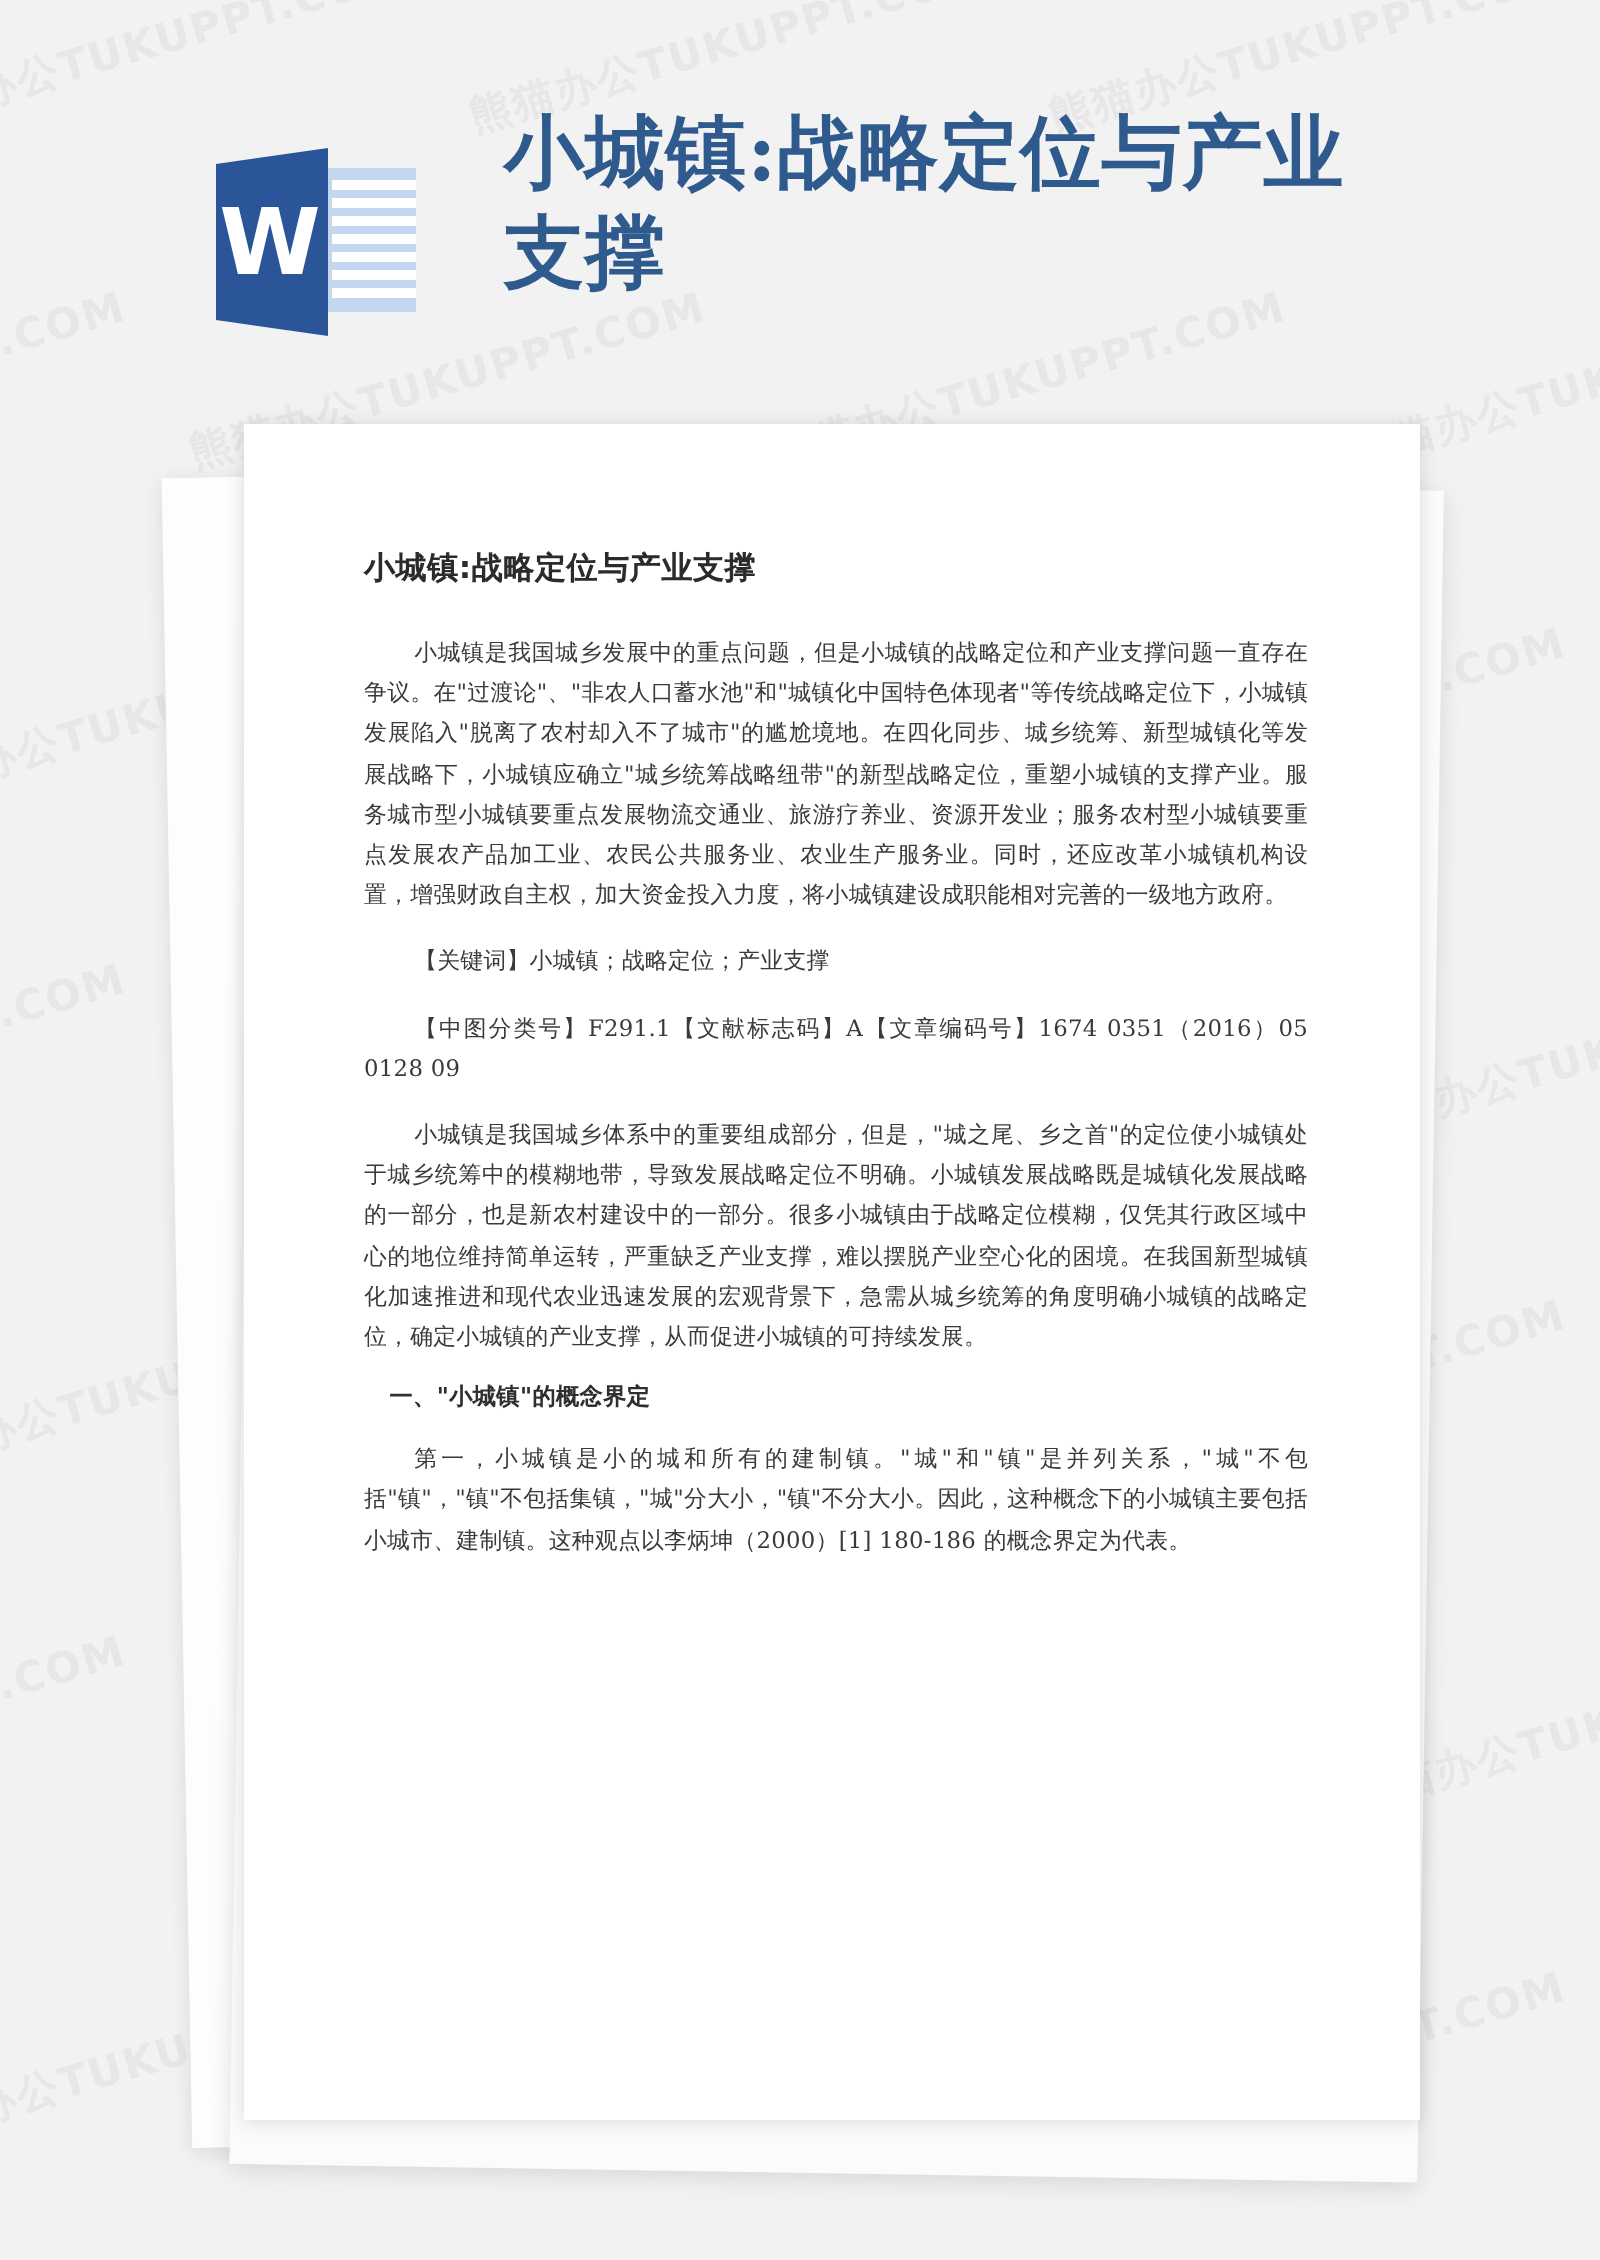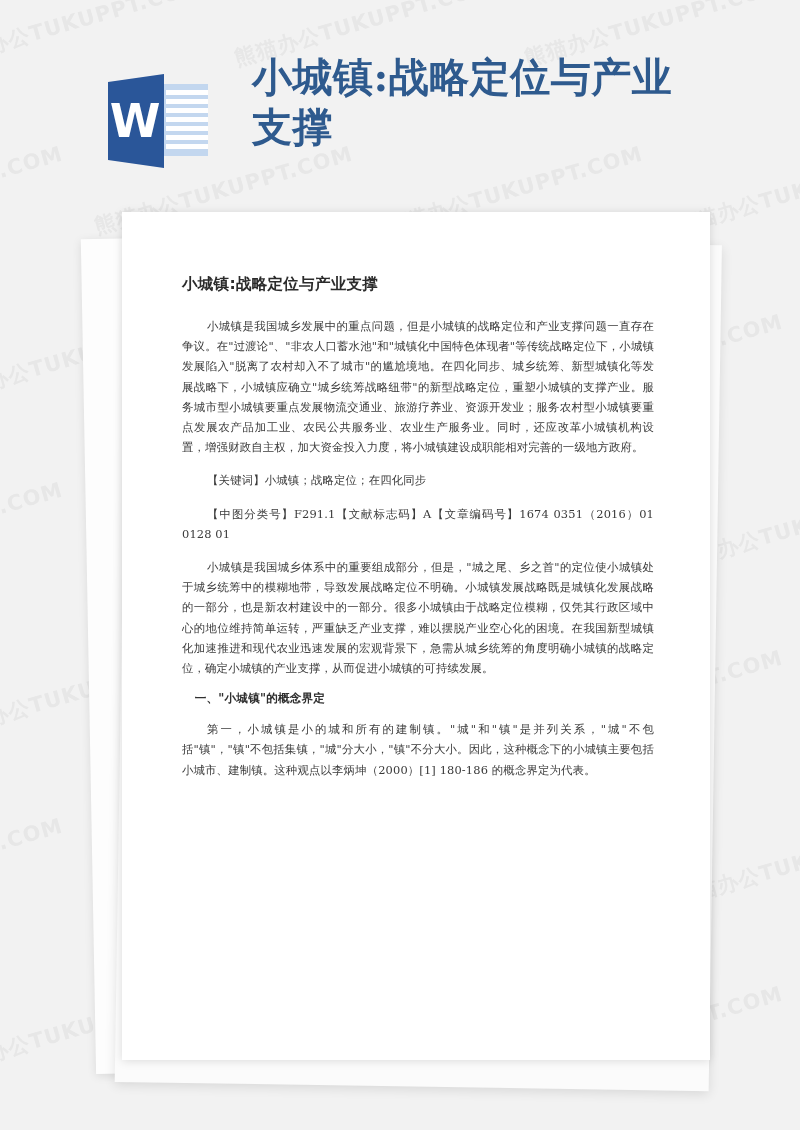--- a/index.html
+++ b/index.html
@@ -144,23 +144,23 @@
   <div class="page-back-left"></div>
   <div class="page-back-bottom"></div>
 
   <div class="page-main">
     <div class="page-inner">
 
       <div class="art-title">小城镇:战略定位与产业支撑</div>
 
       <p class="para indent">小城镇是我国城乡发展中的重点问题，但是小城镇的战略定位和产业支撑问题一直存在争议。在"过渡论"、"非农人口蓄水池"和"城镇化中国特色体现者"等传统战略定位下，小城镇发展陷入"脱离了农村却入不了城市"的尴尬境地。在四化同步、城乡统筹、新型城镇化等发展战略下，小城镇应确立"城乡统筹战略纽带"的新型战略定位，重塑小城镇的支撑产业。服务城市型小城镇要重点发展物流交通业、旅游疗养业、资源开发业；服务农村型小城镇要重点发展农产品加工业、农民公共服务业、农业生产服务业。同时，还应改革小城镇机构设置，增强财政自主权，加大资金投入力度，将小城镇建设成职能相对完善的一级地方政府。</p>
 
-      <p class="para indent">【关键词】小城镇；战略定位；在四化同步</p>
+      <p class="para indent">【关键词】小城镇；战略定位；产业支撑</p>
 
-      <p class="para indent">【中图分类号】F291.1【文献标志码】A【文章编码号】1674 0351（2016）01 0128 01</p>
+      <p class="para indent">【中图分类号】F291.1【文献标志码】A【文章编码号】1674 0351（2016）05 0128 09</p>
 
       <p class="para indent">小城镇是我国城乡体系中的重要组成部分，但是，"城之尾、乡之首"的定位使小城镇处于城乡统筹中的模糊地带，导致发展战略定位不明确。小城镇发展战略既是城镇化发展战略的一部分，也是新农村建设中的一部分。很多小城镇由于战略定位模糊，仅凭其行政区域中心的地位维持简单运转，严重缺乏产业支撑，难以摆脱产业空心化的困境。在我国新型城镇化加速推进和现代农业迅速发展的宏观背景下，急需从城乡统筹的角度明确小城镇的战略定位，确定小城镇的产业支撑，从而促进小城镇的可持续发展。</p>
 
       <div class="sec-head">一、"小城镇"的概念界定</div>
 
 
       <p class="para indent">第一，小城镇是小的城和所有的建制镇。"城"和"镇"是并列关系，"城"不包括"镇"，"镇"不包括集镇，"城"分大小，"镇"不分大小。因此，这种概念下的小城镇主要包括小城市、建制镇。这种观点以李炳坤（2000）[1] 180-186 的概念界定为代表。</p>
 
     </div>
   </div>

